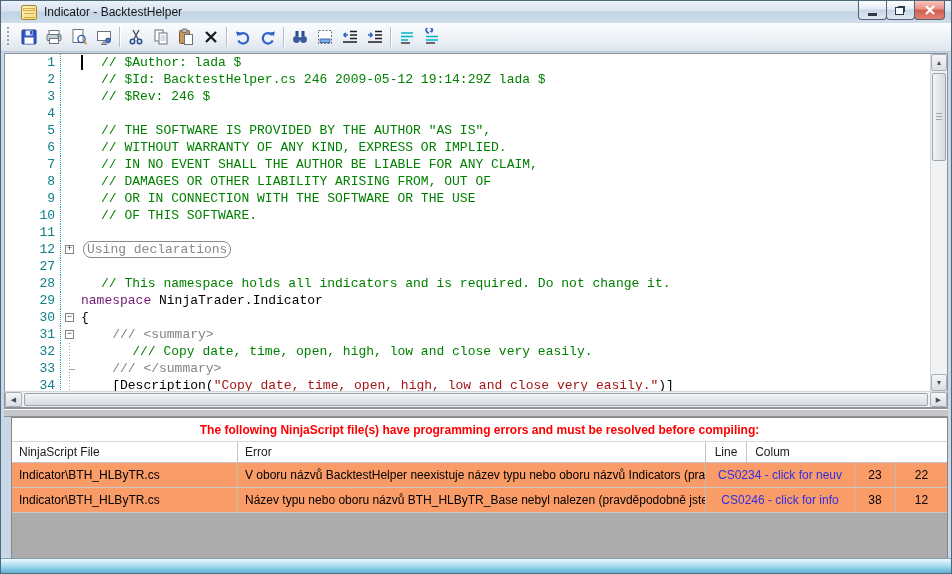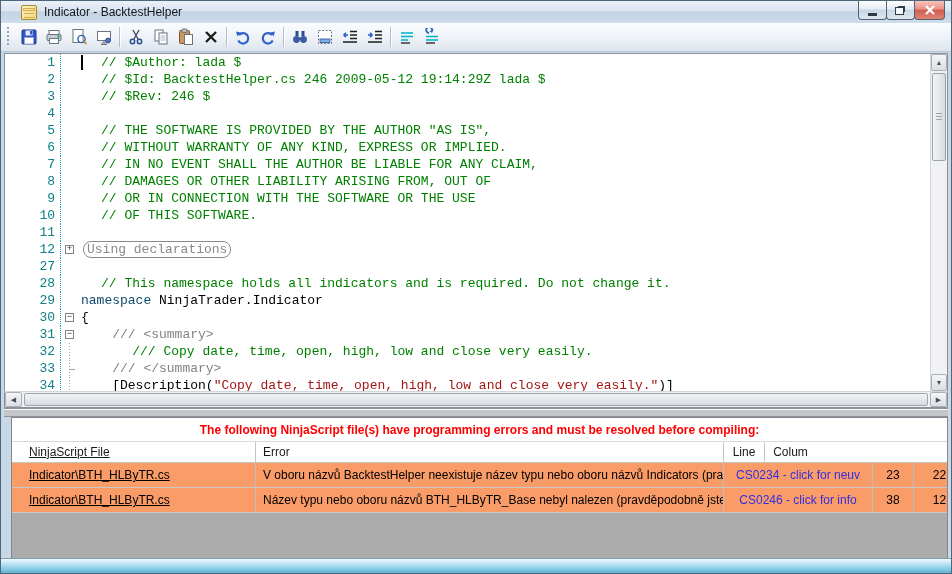--- a/index.html
+++ b/index.html
@@ -37,21 +37,21 @@
   .code-pane { flex:1; overflow:hidden; position:relative; }
   .line { display:flex; height:17px; line-height:17px; font-family:"Liberation Mono",monospace; font-size:13px; white-space:pre; }
   .num { width:56px; text-align:right; padding-right:5px; color:#0E8088; border-right:1px dotted #27A2AA; flex:0 0 auto; }
   .fold { width:17px; flex:0 0 auto; position:relative; display:flex; align-items:center; justify-content:center; }
   .fold.stem { background:repeating-linear-gradient(180deg,#9FA6AD 0 1px,transparent 1px 3px); background-size:1px 100%; background-repeat:no-repeat; background-position:center; }
   .fold.end::after { content:""; position:absolute; left:50%; bottom:7px; width:5px; height:1px; background:#9FA6AD; }
   .foldbox { width:9px; height:9px; border:1px solid #7D848C; background:#FFFFFF; font-size:9px; line-height:7px;
              text-align:center; color:#33383E; font-family:"Liberation Mono",monospace; }
   .code { padding-left:3px; }
   .seg.comment { color:#008000;padding-left:20px; }
-  .seg.keyword { color:#0c4a6e; }
+  .seg.keyword { color:#701a75; }
   .seg.string  { color:#A31515; }
   .seg.plain   { color:#000000; }
   .seg.doc     { color:#838383; }
   .collapsed { border:1px solid #8A8A8A; color:#8A8A8A; padding:0 3px; border-radius:8px; margin-left:2px; }
   .caret { display:inline-block; width:0; height:15px; border-left:2px solid #000; vertical-align:text-bottom; margin-right:-2px; }
 
   
   .vscroll { width:17px; flex:0 0 auto; background:#F0F1F3; border-left:1px solid #D3D6DA; display:flex; flex-direction:column; }
   .sbtn { height:17px; background:linear-gradient(180deg,#F4F5F7,#DCDEE3); border:1px solid #ABB0B8; border-radius:2px;
           display:flex; align-items:center; justify-content:center; font-size:7px; color:#4A4F56; }
@@ -72,21 +72,21 @@
   
   .errors { position:absolute; left:10px; right:3px; top:416px; height:143px; background:#ACACAC; border:1px solid #83878D; overflow:hidden; }
   .err-msg { height:23px; background:#FFFFFF; color:#FF0000; font-weight:bold; font-size:12px; text-align:center; line-height:25px;
              white-space:nowrap; overflow:hidden; }
   .etable { width:100%; }
   .ehead, .erow { display:flex; width:100%; }
   .ehead { height:22px; background:#FFFFFF; border-top:1px solid #D8D8D8; border-bottom:1px solid #C4C4C4; }
   .hcell { font-size:12px; color:#1A1A1A; line-height:21px; overflow:hidden; white-space:nowrap; border-right:1px solid #C4C4C4; }
   .erow { height:25px; background:#FA9C68; border-bottom:1px solid #C9C9C9; }
   .ecell { font-size:12px; color:#000000; line-height:24px; overflow:hidden; white-space:nowrap; border-right:1px solid #BDBDBD; }
-  .c-file  { width:244px; padding-left:17px; flex:0 0 auto;text-decoration:underline; }
+  .c-file  { width:226px; padding-left:7px; flex:0 0 auto; }
   .c-error { width:468px; padding-left:7px; flex:0 0 auto; }
   .c-code  { width:149px; text-align:center; flex:0 0 auto; }
   .c-line  { width:41px;  text-align:center; flex:0 0 auto; }
   .c-col   { width:51px;  text-align:center; flex:0 0 auto; border-right:none; }
   .ecell.c-code { color:#2F2FE2; }
 
   
   .bottom-frame { position:absolute; left:0; right:0; bottom:0; height:15px;
                   background:linear-gradient(180deg,#F0F8FC 0%,#C3E7F5 30%,#8FD0E8 65%,#62B2D2 100%);
                   border-top:1px solid #7FA0B4; }

